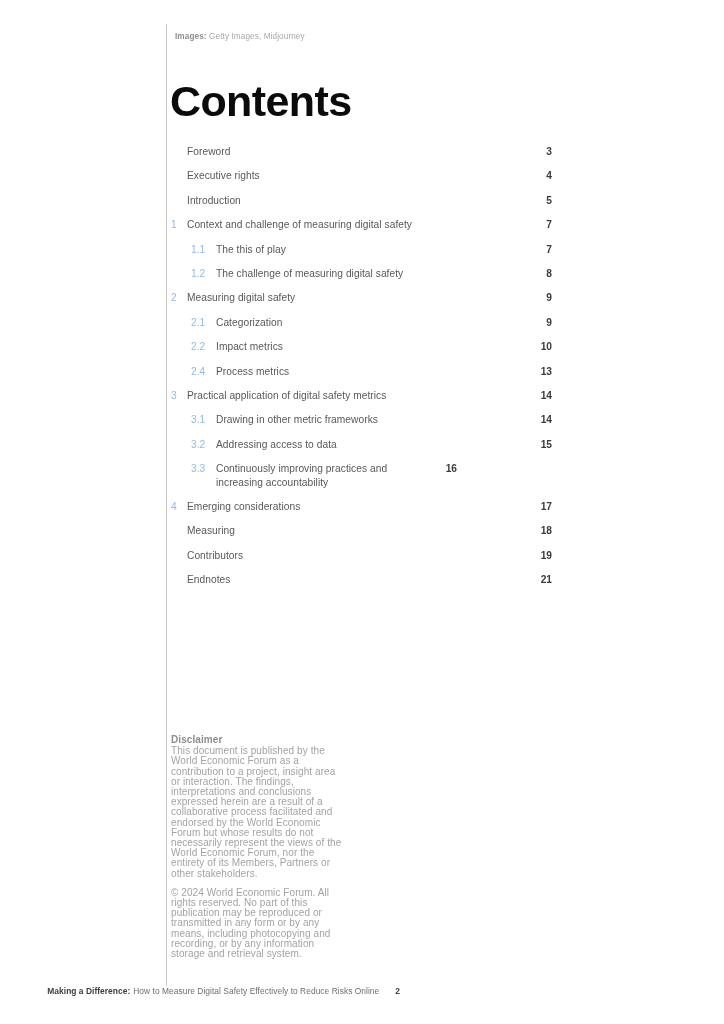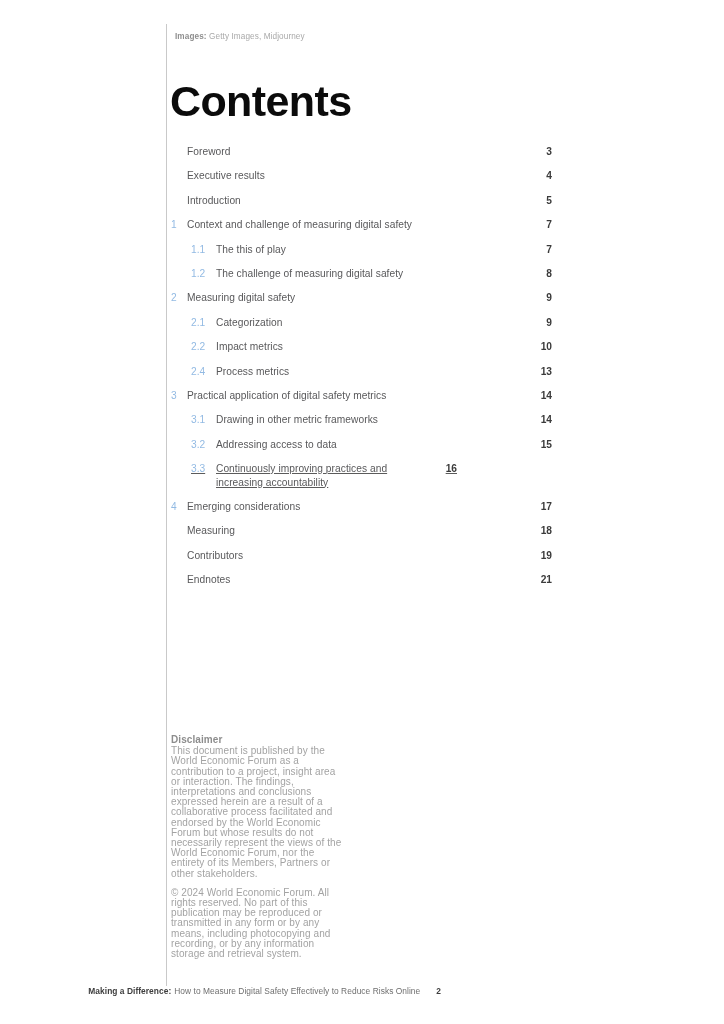--- a/index.html
+++ b/index.html
@@ -97,21 +97,21 @@
   .lvl0 .num { width: 16px; }
   .lvl0 .label { margin-left: 0; }
 
   
   .lvl0n .num { width: 16px; }
 
   
   .lvl1 .num { width: 25px; margin-left: 20px; }
   .lvl1 .label { margin-left: 0; }
 
-  .toc-row.tall { min-height: 38px; text-decoration: underline; }
+  .toc-row.tall { min-height: 38px; }
 
   
   .disclaimer {
     position: absolute;
     left: 171px;
     top: 735px;
     width: 175px;
     font-size: 10px;
     line-height: 10.2px;
     color: #a3a3a3;
@@ -137,21 +137,20 @@
     width: 572px;
     height: 18px;
     display: flex;
     align-items: center;
     justify-content: flex-end;
     padding-right: 172px;
     box-sizing: border-box;
     font-size: 8.4px;
     color: #6f6f6f;
     letter-spacing: 0.05px;
-    margin-left: 41px;
   }
   .footer .ftitle { font-weight: 700; color: #3d3d3d; }
   .footer .fsub { color: #6f6f6f; margin-left: 3px; }
   .footer .fpage {
     font-weight: 700;
     color: #3d3d3d;
     margin-left: 16px;
   }
 </style>
 </head>
@@ -169,21 +168,21 @@
   <div class="page-title">Contents</div>
 
   <div class="toc">
       <div class="toc-row lvl0">
         <span class="num"></span>
         <span class="label">Foreword</span>
         <span class="pageno">3</span>
       </div>
       <div class="toc-row lvl0">
         <span class="num"></span>
-        <span class="label">Executive results</span>
+        <span class="label">Executive rights</span>
         <span class="pageno">4</span>
       </div>
       <div class="toc-row lvl0">
         <span class="num"></span>
         <span class="label">Introduction</span>
         <span class="pageno">5</span>
       </div>
       <div class="toc-row lvl0n">
         <span class="num">1</span>
         <span class="label">Context and challenge of measuring digital safety</span>

